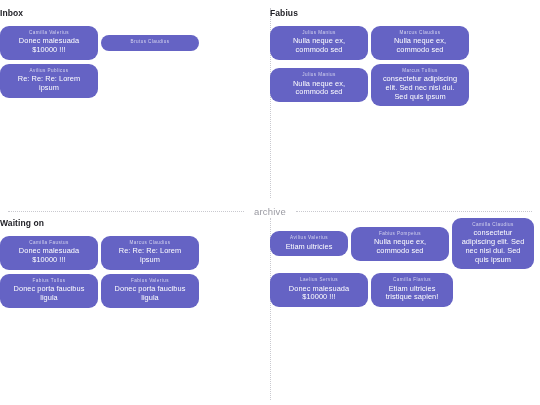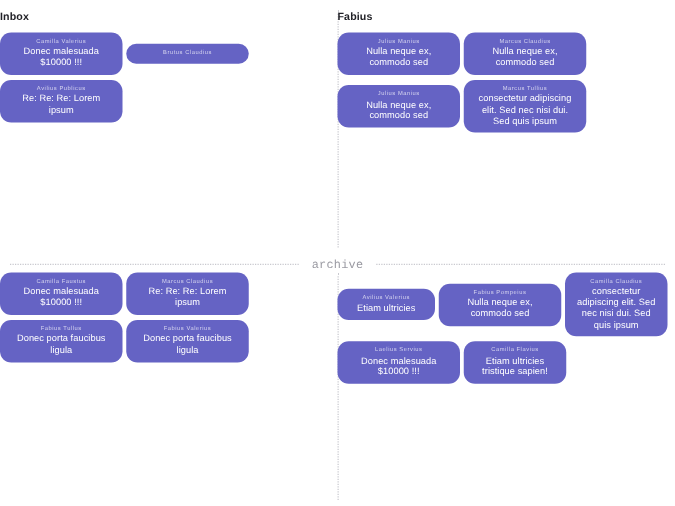--- a/index.html
+++ b/index.html
@@ -35,21 +35,20 @@
   .h-divider-wrap {
     position: absolute;
     left: 0;
     top: 203px;
     width: 540px;
     height: 16px;
     display: flex;
     align-items: center;
     gap: 10px;
     padding: 0 8px;
-    font-family: Liberation Mono, monospace;
   }
   .h-line {
     flex: 1 1 auto;
     height: 0;
     border-top: 1px dotted #c9c9cf;
   }
   .h-label {
     flex: 0 0 auto;
     font-size: 9.5px;
     color: #9a9aa2;
@@ -161,20 +160,21 @@
           <div class="card-text">Nulla neque ex, commodo sed</div>
         </div>
         <div class="card w-med">
           <div class="card-sender">Marcus Tullius</div>
           <div class="card-text">consectetur adipiscing elit. Sed nec nisi dui. Sed quis ipsum</div>
         </div>
       </div>
   </div>
 
   <div class="quadrant q-waiting">
+    <div class="q-title">Waiting on</div>
     <div class="cards">
         <div class="card w-med">
           <div class="card-sender">Camilla Faustus</div>
           <div class="card-text">Donec malesuada $10000 !!!</div>
         </div>
         <div class="card w-med">
           <div class="card-sender">Marcus Claudius</div>
           <div class="card-text">Re: Re: Re: Lorem ipsum</div>
         </div>
         <div class="card w-med">

